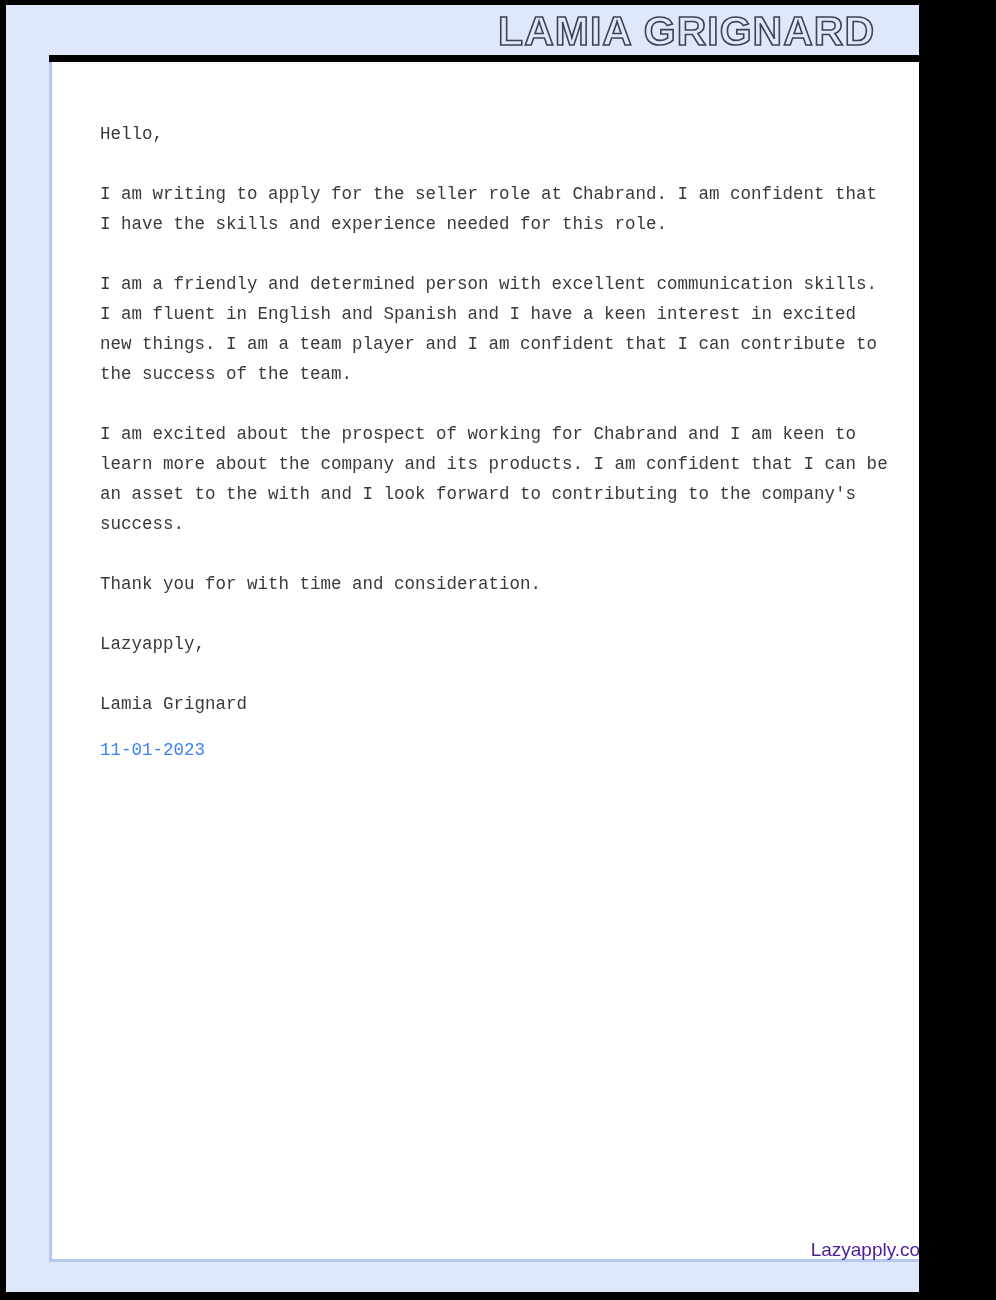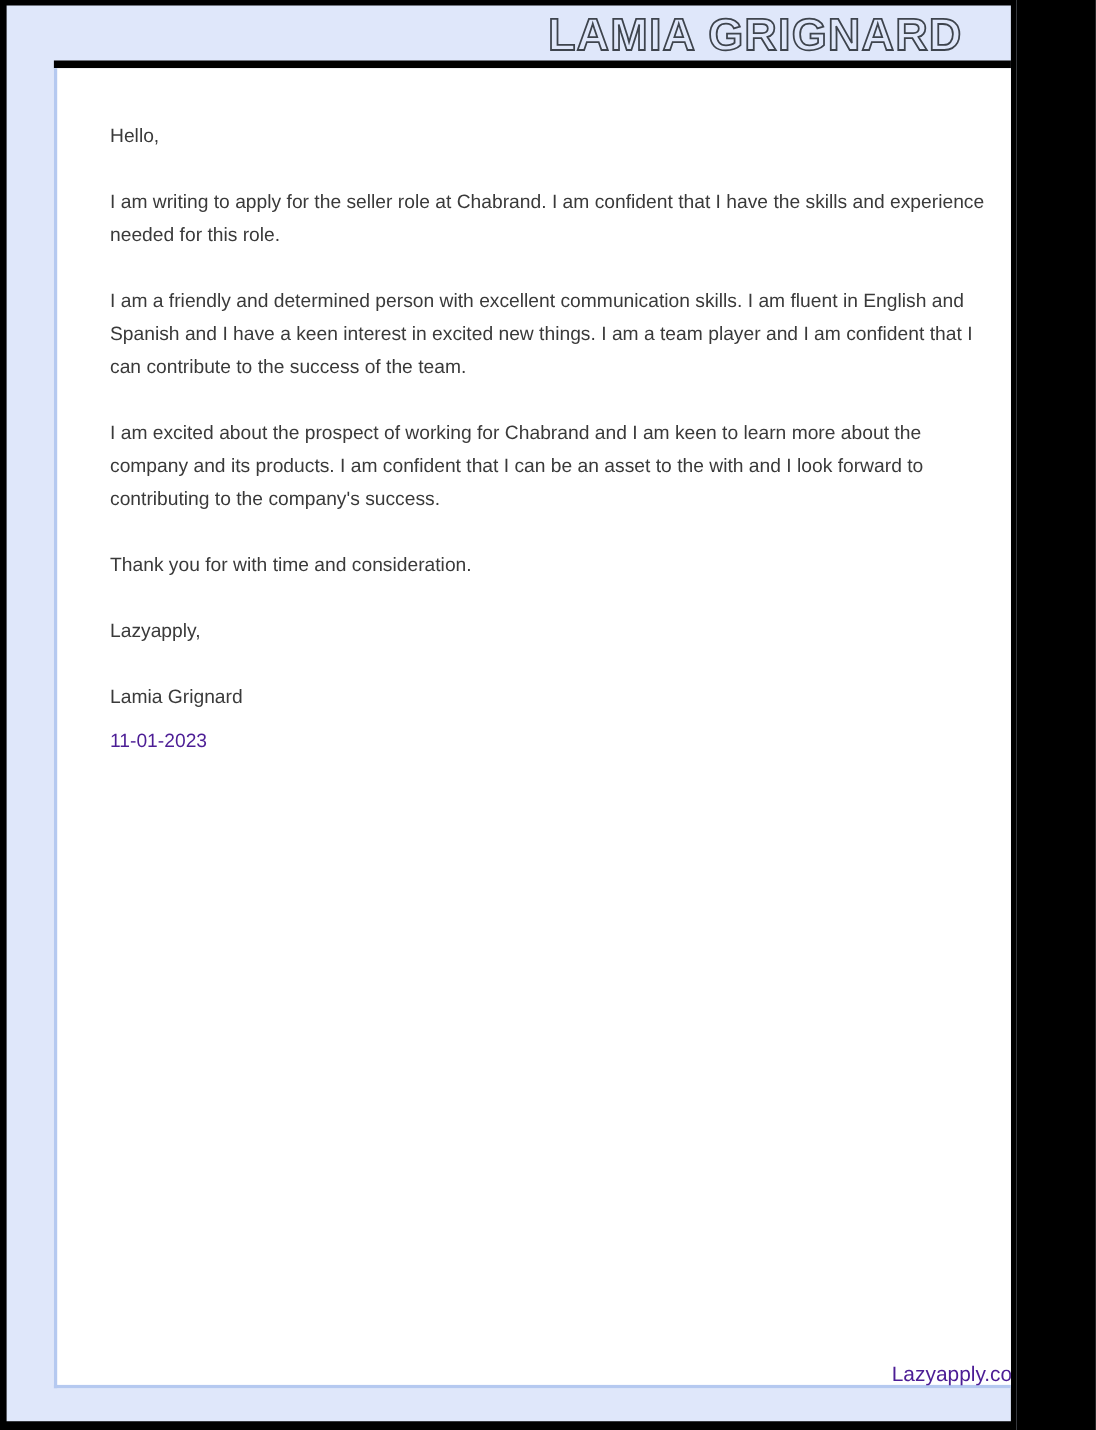--- a/index.html
+++ b/index.html
@@ -60,28 +60,29 @@
     box-sizing: border-box;
   }
   .content {
     padding: 41px 48px 0 48px;
     color: #3a3a3a;
     font-size: 17.5px;
     line-height: 30px;
     font-weight: 300;
   }
   .content p {
-    margin: 5px 0 30px 0;
+    margin: 16px 0 30px 0;
     max-width: 800px;
+    font-family: Liberation Mono, monospace;
   }
   .content p.signature-name {
     margin-bottom: 10px;
   }
   .date-link {
-    color: #4c1d95;
+    color: #3b82f6;
     text-decoration: none;
     cursor: pointer;
   }
   .footer-brand {
     position: absolute;
     bottom: 1px;
     right: 8px;
     font-size: 19px;
     color: #4c1d95;
     line-height: 16px;

